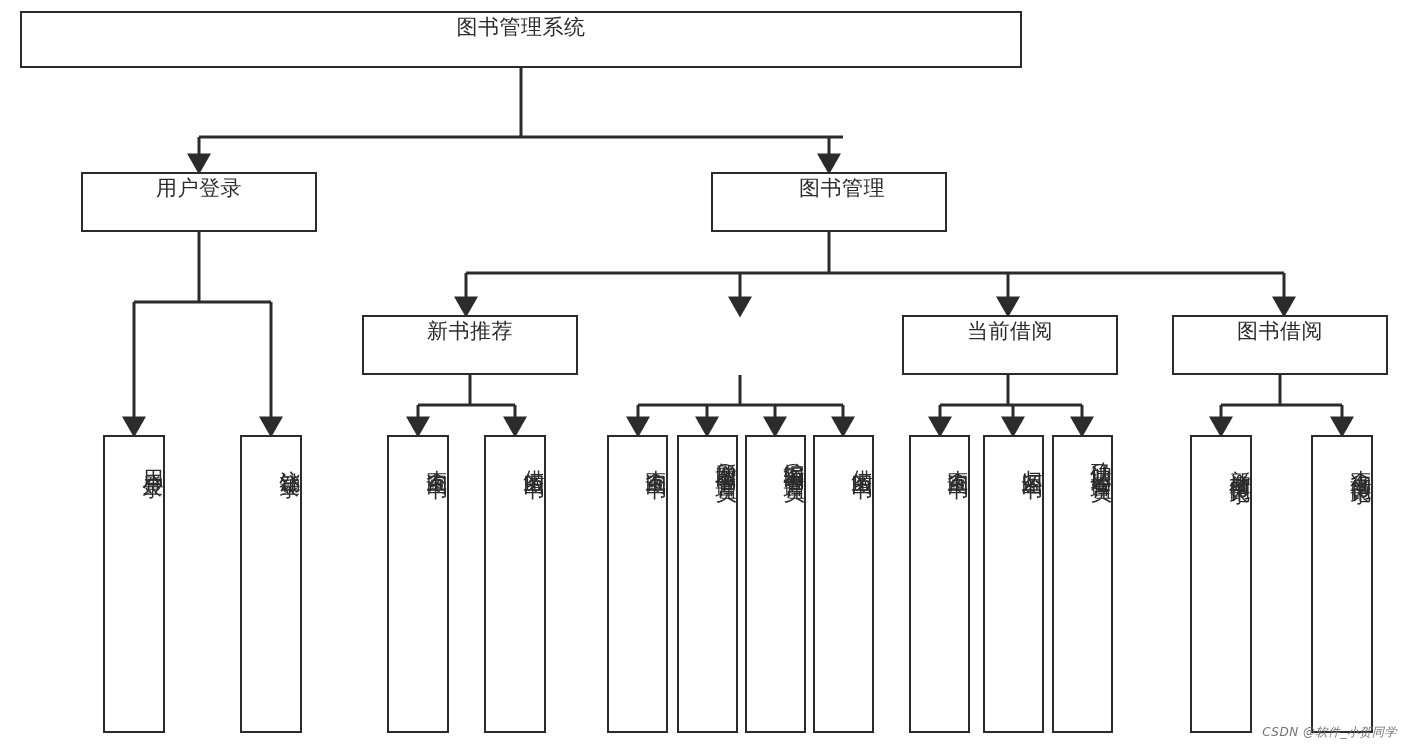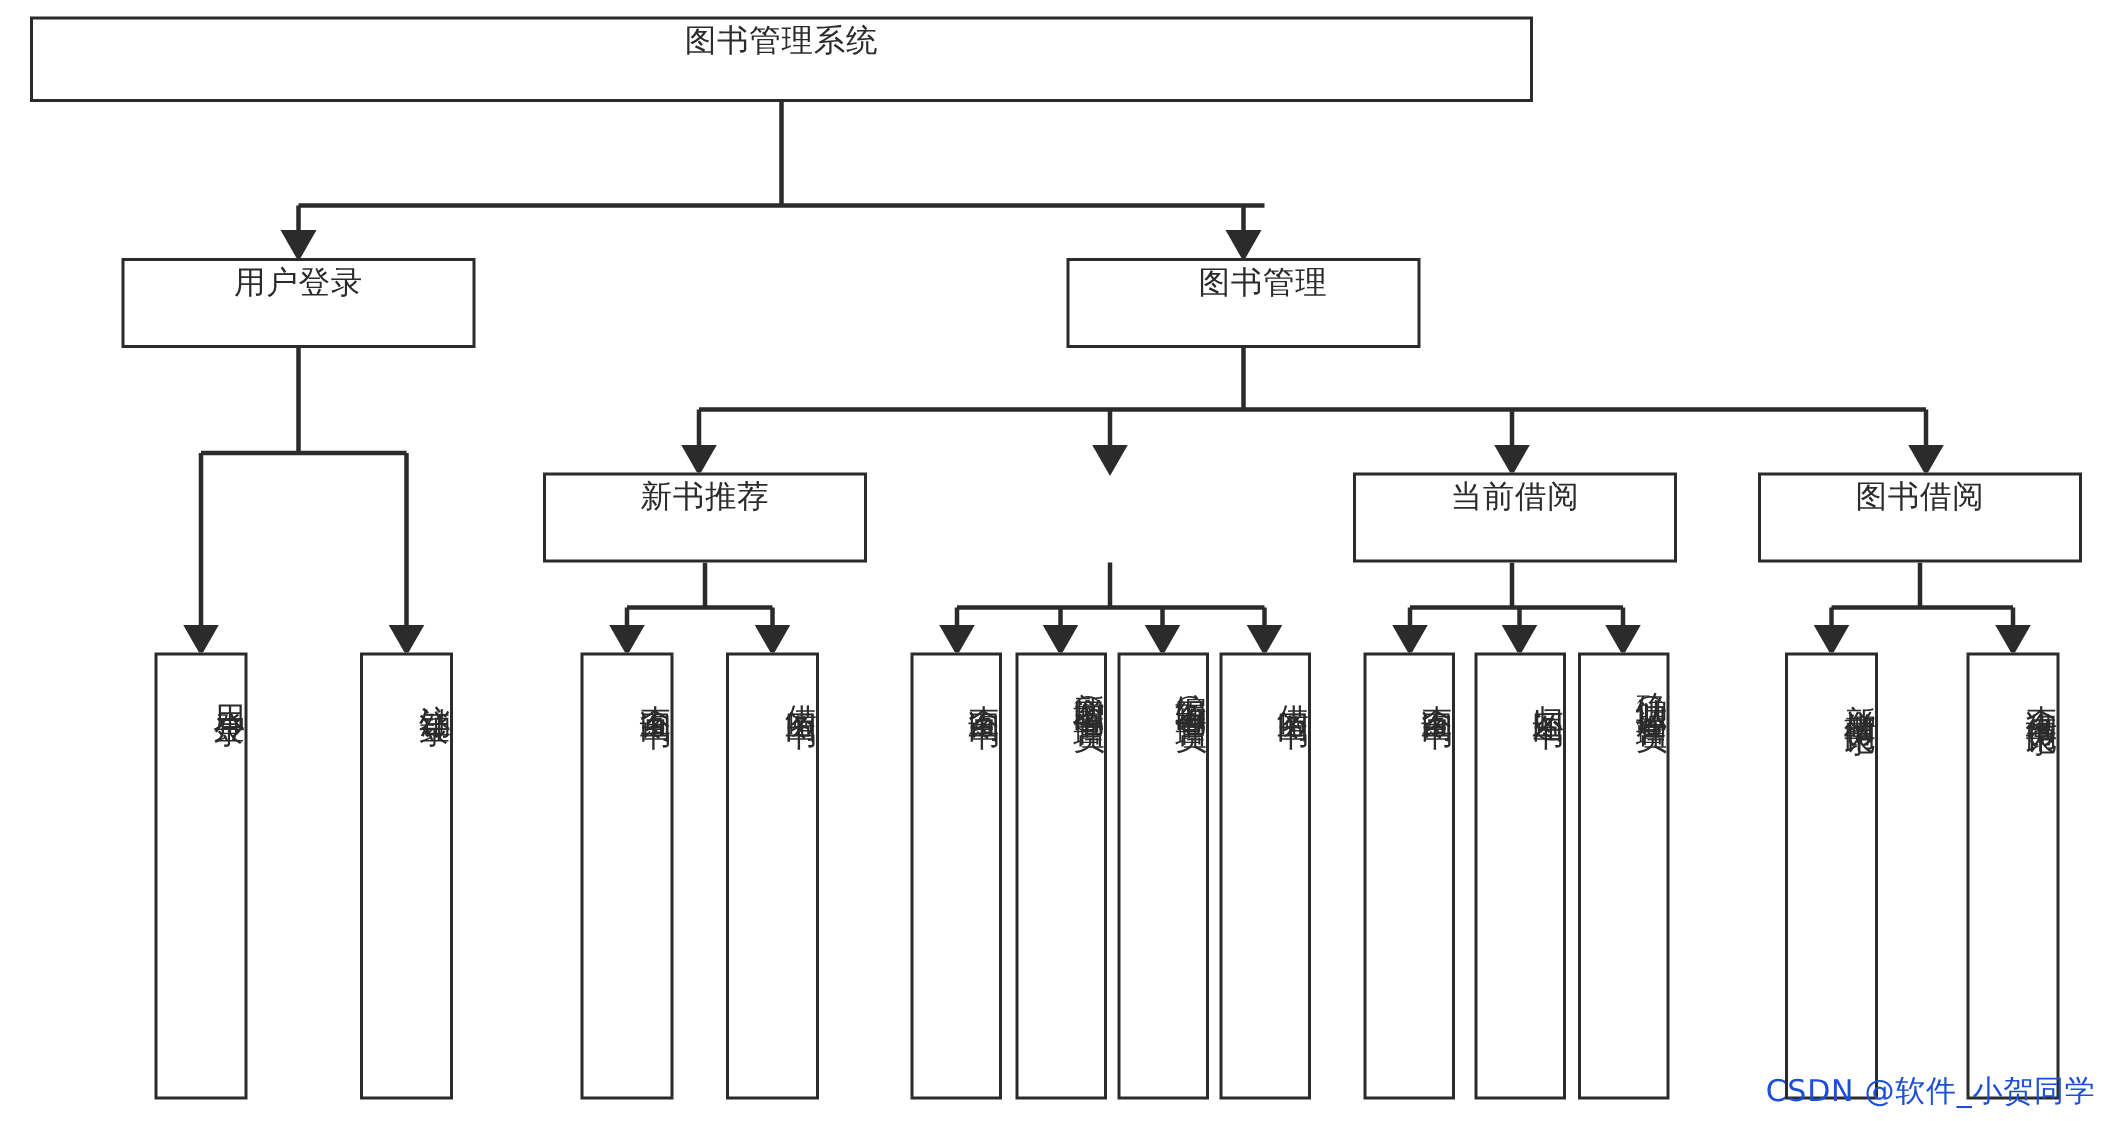--- a/index.html
+++ b/index.html
@@ -53,24 +53,25 @@
     padding-top: 16px;
     white-space: nowrap;
   }
   .node-v.leaf-tall {
     padding-top: 8px;
   }
   #watermark {
     position: absolute;
     right: 8px;
     bottom: 6px;
-    font-size: 20px;
-    color: #1d4ed8;
+    font-size: 12px;
+    color: #737373;
     white-space: nowrap;
     letter-spacing: 0.5px;
+    font-style: italic;
   }
 </style>
 </head>
 <body>
 
 <div id="diagram-root">
 
   <svg class="wires" viewBox="0 0 1405 747" xmlns="http://www.w3.org/2000/svg">
     <defs>
       <marker id="arrow" markerWidth="12" markerHeight="12" refX="3.2" refY="4" orient="auto" markerUnits="strokeWidth">

